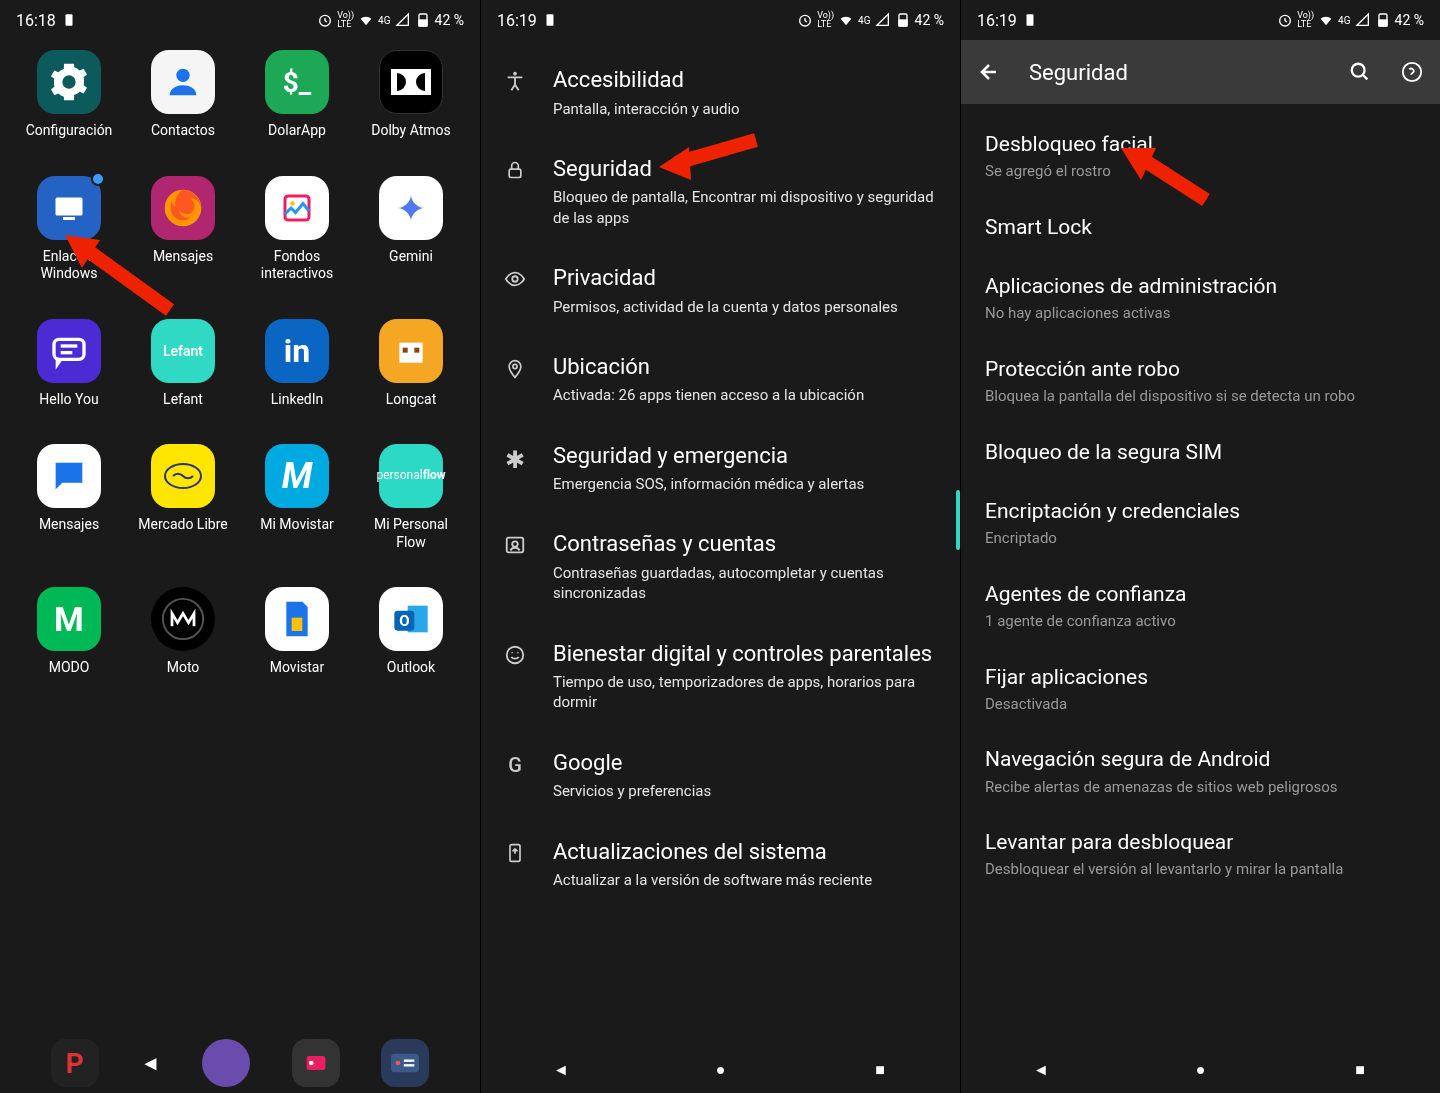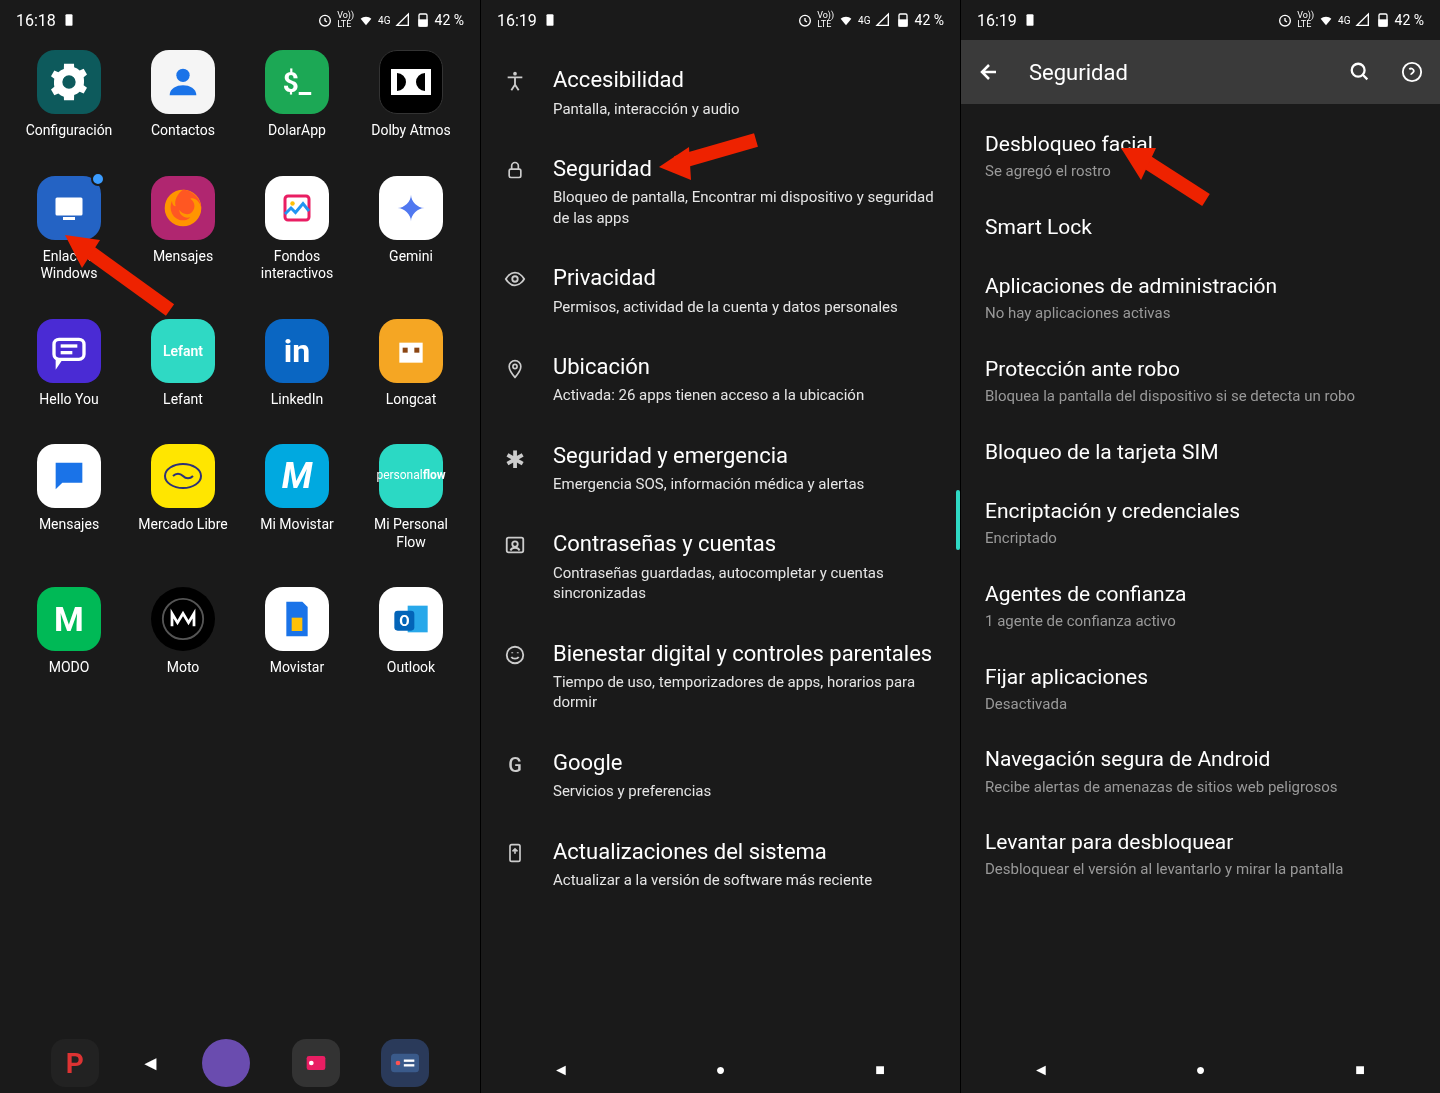--- a/index.html
+++ b/index.html
@@ -596,21 +596,21 @@
     </div>
     <div class="sec-item">
       <div class="sec-title">Aplicaciones de administración</div>
       <div class="sec-sub">No hay aplicaciones activas</div>
     </div>
     <div class="sec-item">
       <div class="sec-title">Protección ante robo</div>
       <div class="sec-sub">Bloquea la pantalla del dispositivo si se detecta un robo</div>
     </div>
     <div class="sec-item">
-      <div class="sec-title">Bloqueo de la tarjeta SIM</div>
+      <div class="sec-title">Bloqueo de la segura SIM</div>
     </div>
     <div class="sec-item">
       <div class="sec-title">Encriptación y credenciales</div>
       <div class="sec-sub">Encriptado</div>
     </div>
     <div class="sec-item">
       <div class="sec-title">Agentes de confianza</div>
       <div class="sec-sub">1 agente de confianza activo</div>
     </div>
     <div class="sec-item">

